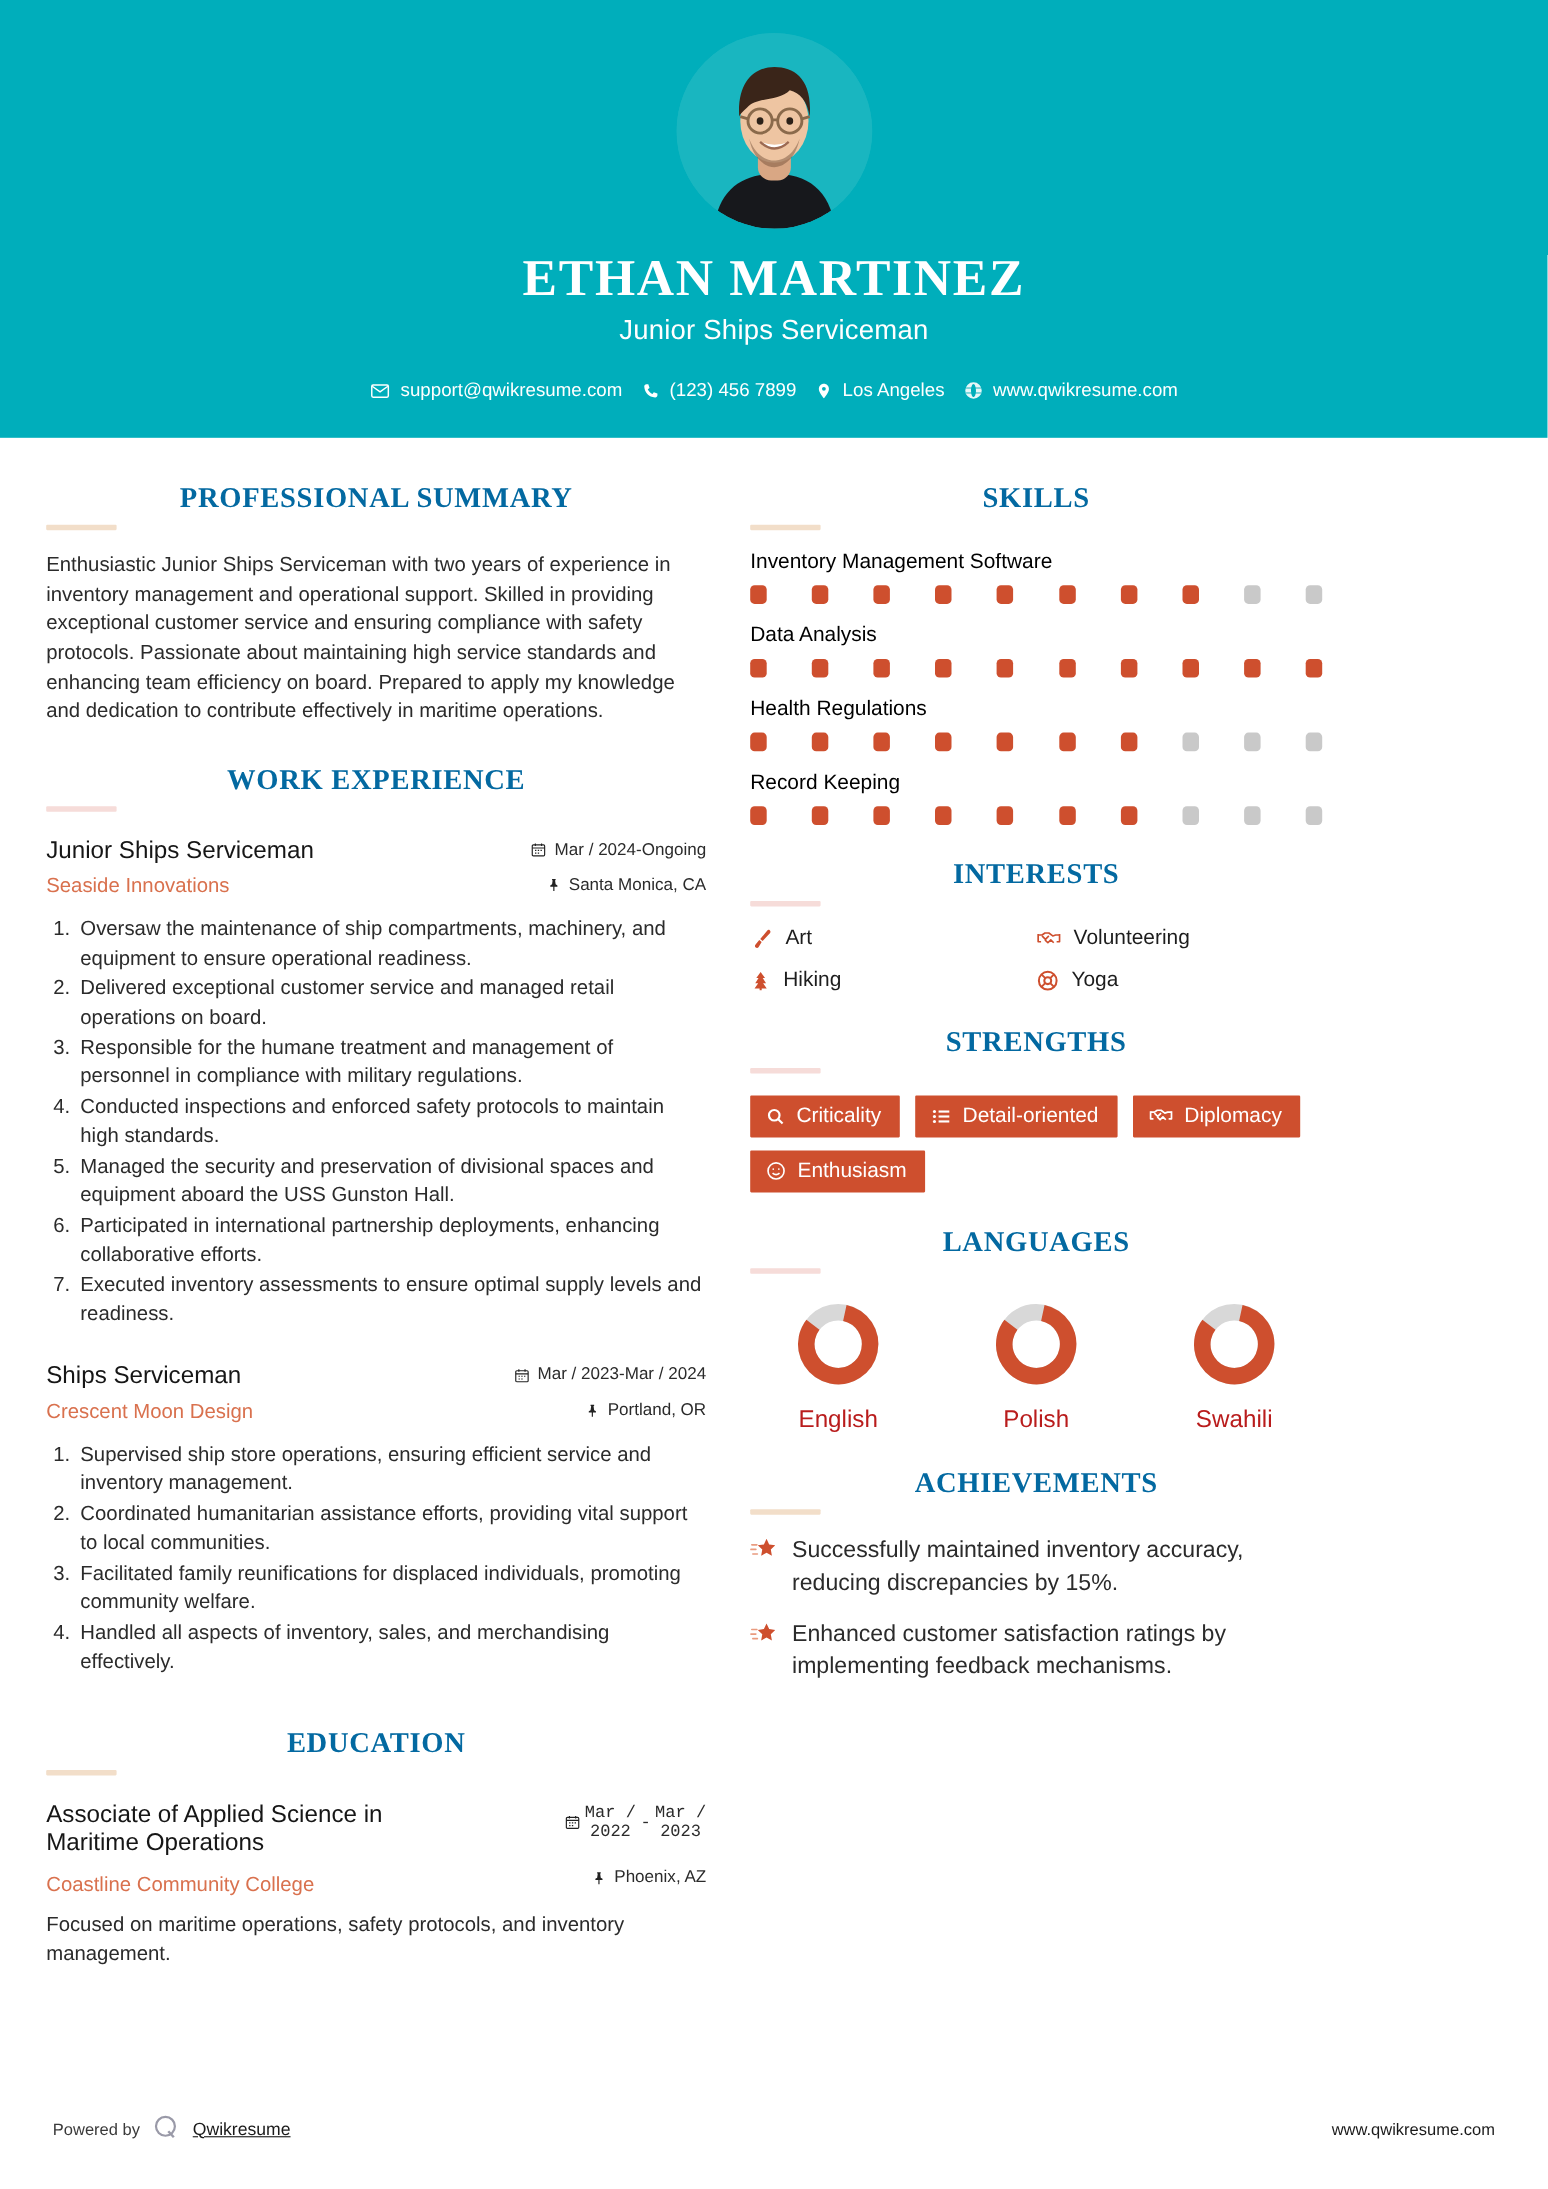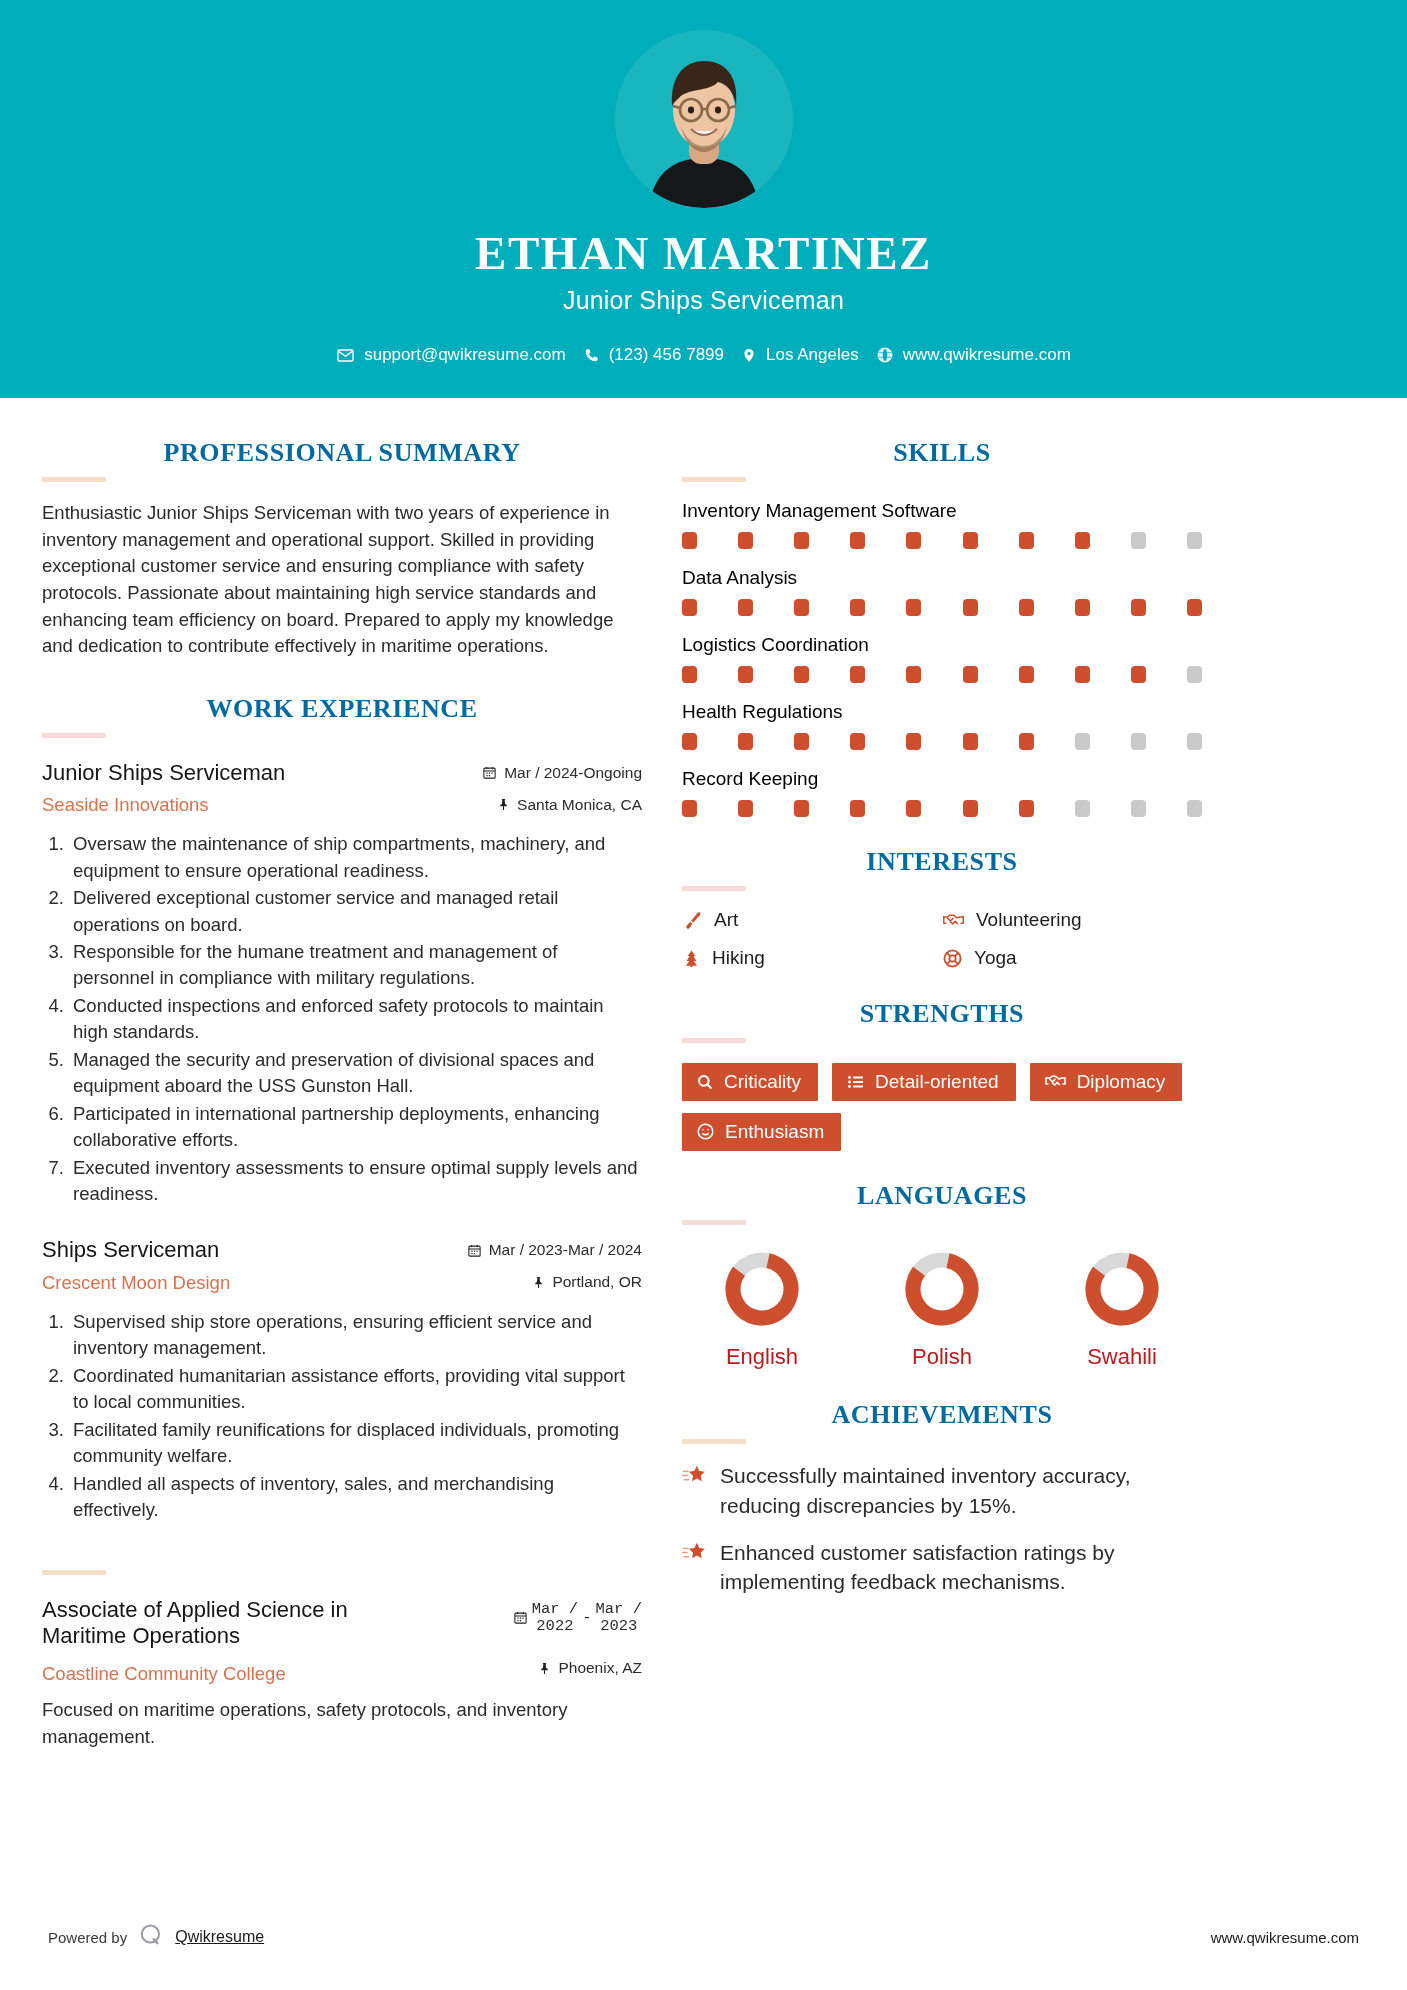--- a/index.html
+++ b/index.html
@@ -360,20 +360,21 @@
           <ol class="bullets">
             <li>Supervised ship store operations, ensuring efficient service and inventory management.</li>
             <li>Coordinated humanitarian assistance efforts, providing vital support to local communities.</li>
             <li>Facilitated family reunifications for displaced individuals, promoting community welfare.</li>
             <li>Handled all aspects of inventory, sales, and merchandising effectively.</li>
           </ol>
         </div>
       </div>
 
       <div class="block" style="margin-top:46px">
+        <div class="sect-title">EDUCATION</div>
         <div class="sect-rule"></div>
 
         <div class="entry">
           <div class="entry-head">
             <div class="entry-left">
               <div class="entry-role">Associate of Applied Science in Maritime Operations</div>
               <div class="entry-org" style="margin-top:14px">Coastline Community College</div>
             </div>
             <div class="entry-meta">
               <div class="meta-line meta-dates-split">
@@ -436,35 +437,20 @@
               <span class="dot on"></span>
               <span class="dot on"></span>
               <span class="dot on"></span>
               <span class="dot on"></span>
               <span class="dot on"></span>
               <span class="dot on"></span>
               <span class="dot on"></span>
               <span class="dot on"></span>
               <span class="dot on"></span>
               <span class="dot on"></span>
-            </div>
-        </div>
-        <div class="skill">
-          <div class="skill-name">Logistics Coordination</div>
-          <div class="dots">
-              <span class="dot on"></span>
-              <span class="dot on"></span>
-              <span class="dot on"></span>
-              <span class="dot on"></span>
-              <span class="dot on"></span>
-              <span class="dot on"></span>
-              <span class="dot on"></span>
-              <span class="dot on"></span>
-              <span class="dot on"></span>
-              <span class="dot"></span>
             </div>
         </div>
         <div class="skill">
           <div class="skill-name">Health Regulations</div>
           <div class="dots">
               <span class="dot on"></span>
               <span class="dot on"></span>
               <span class="dot on"></span>
               <span class="dot on"></span>
               <span class="dot on"></span>

